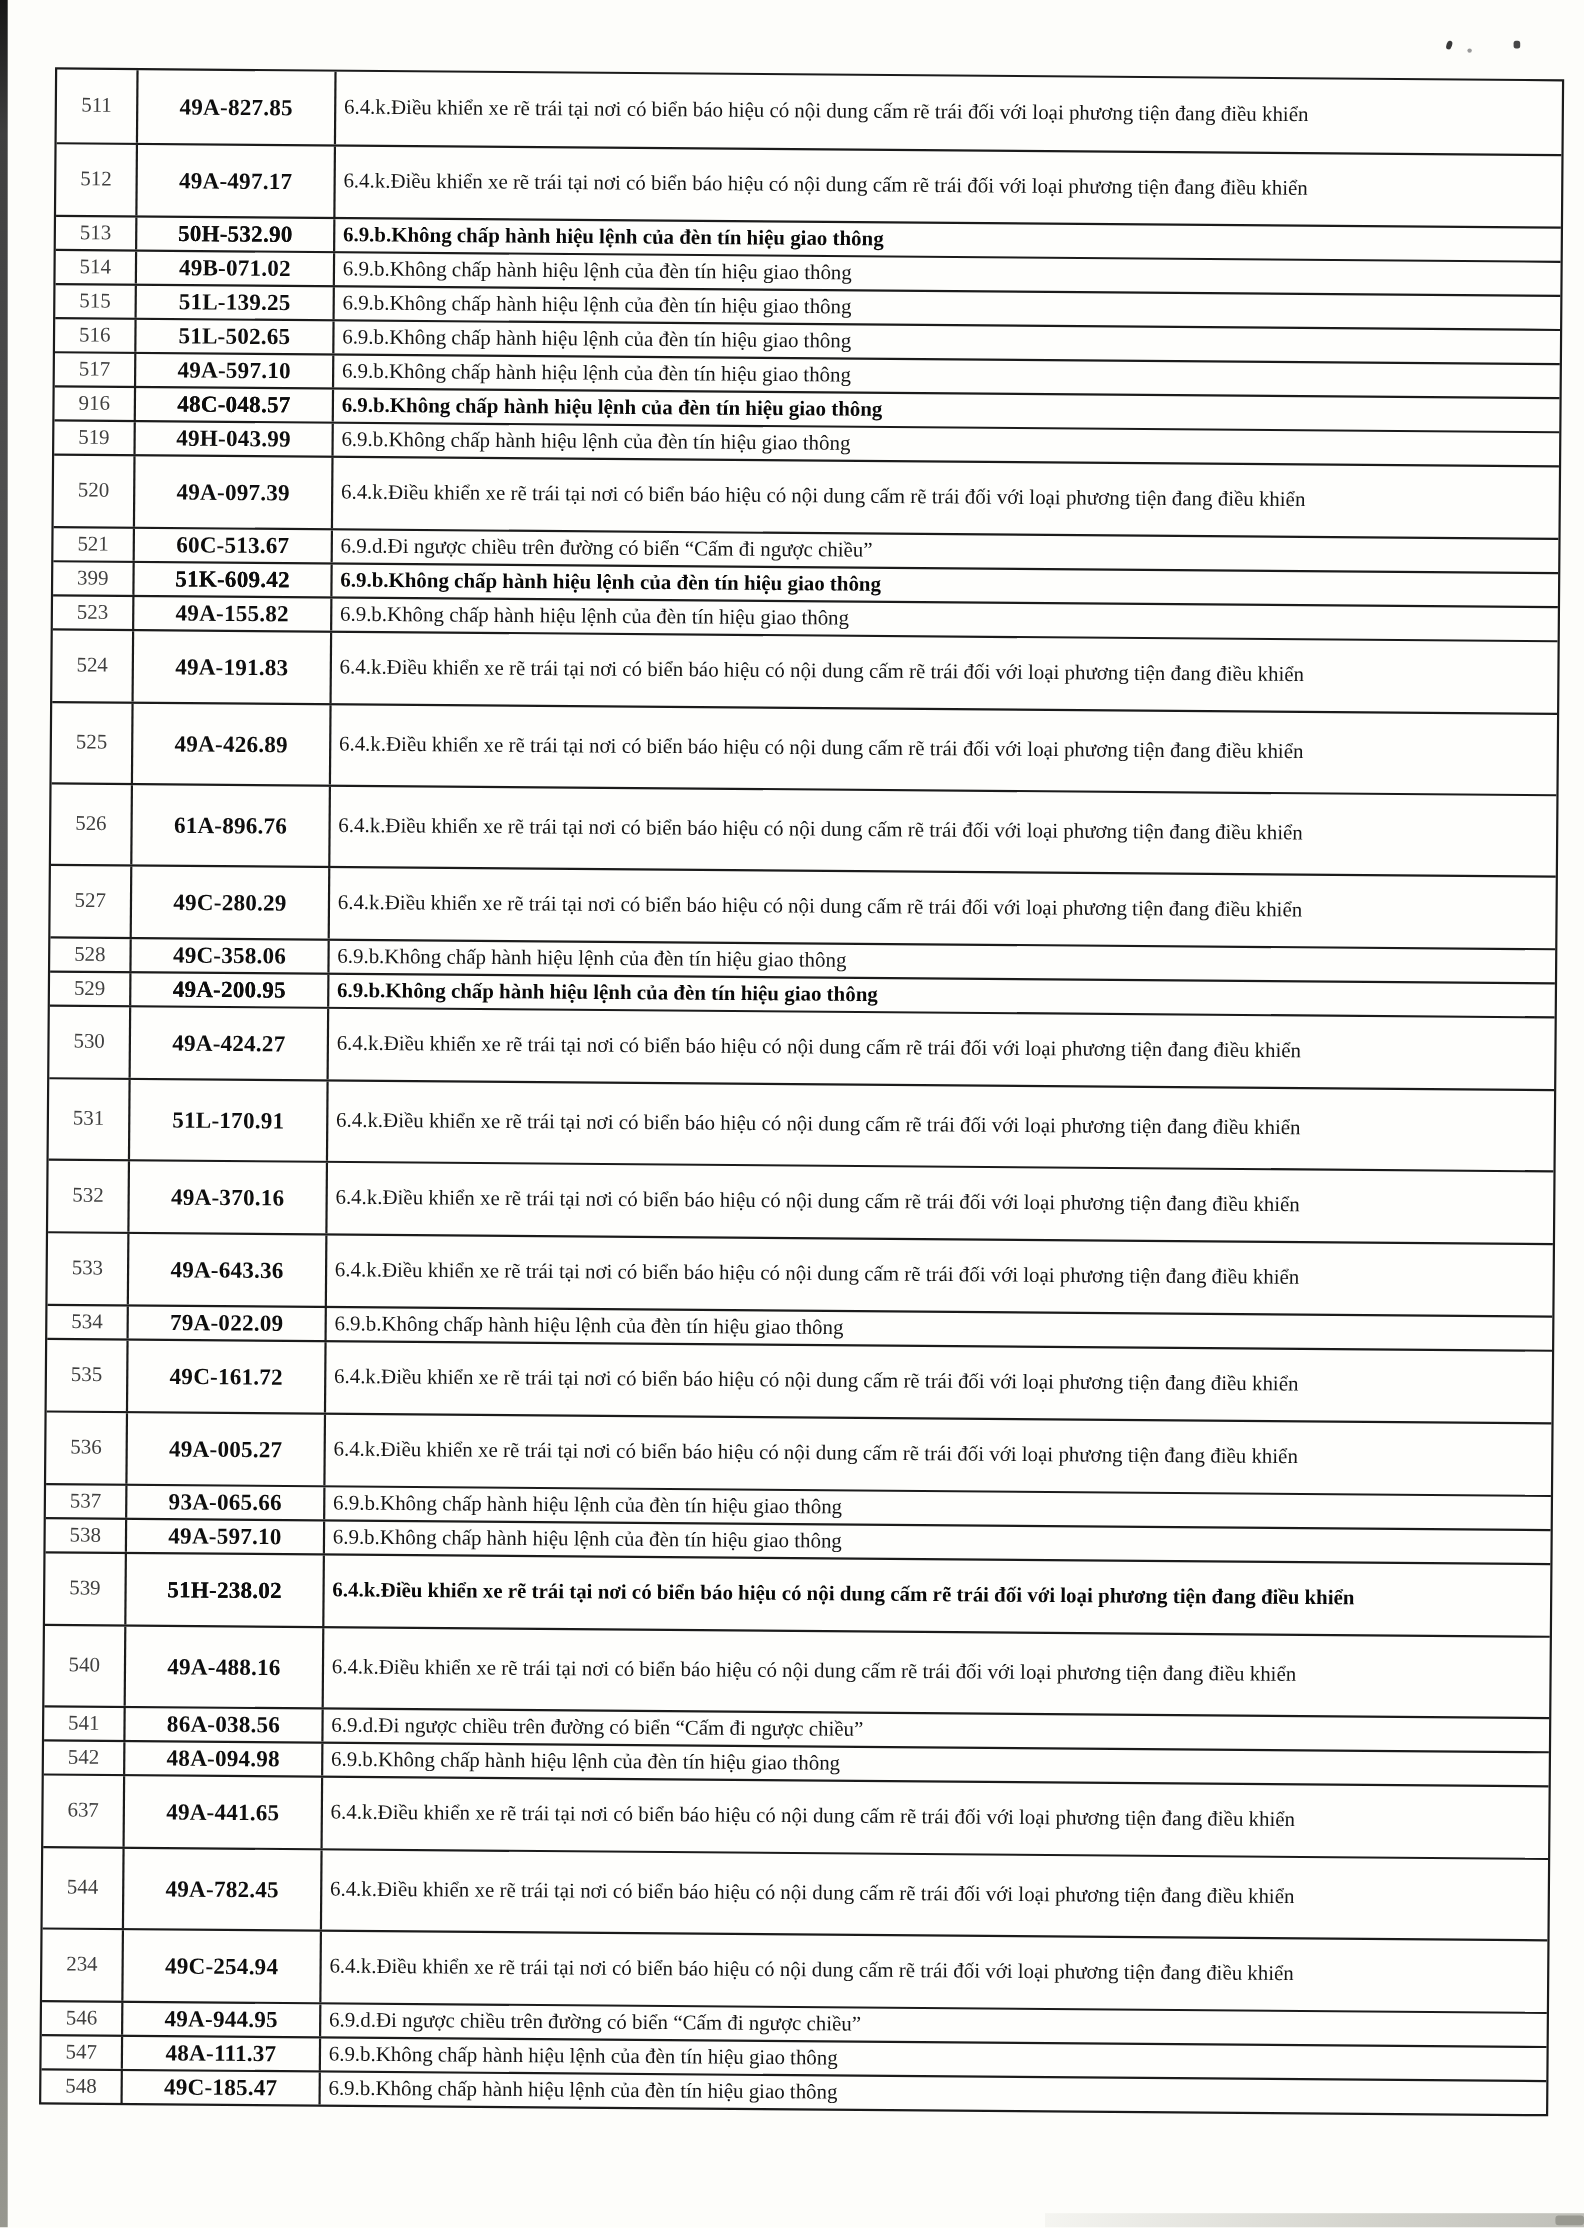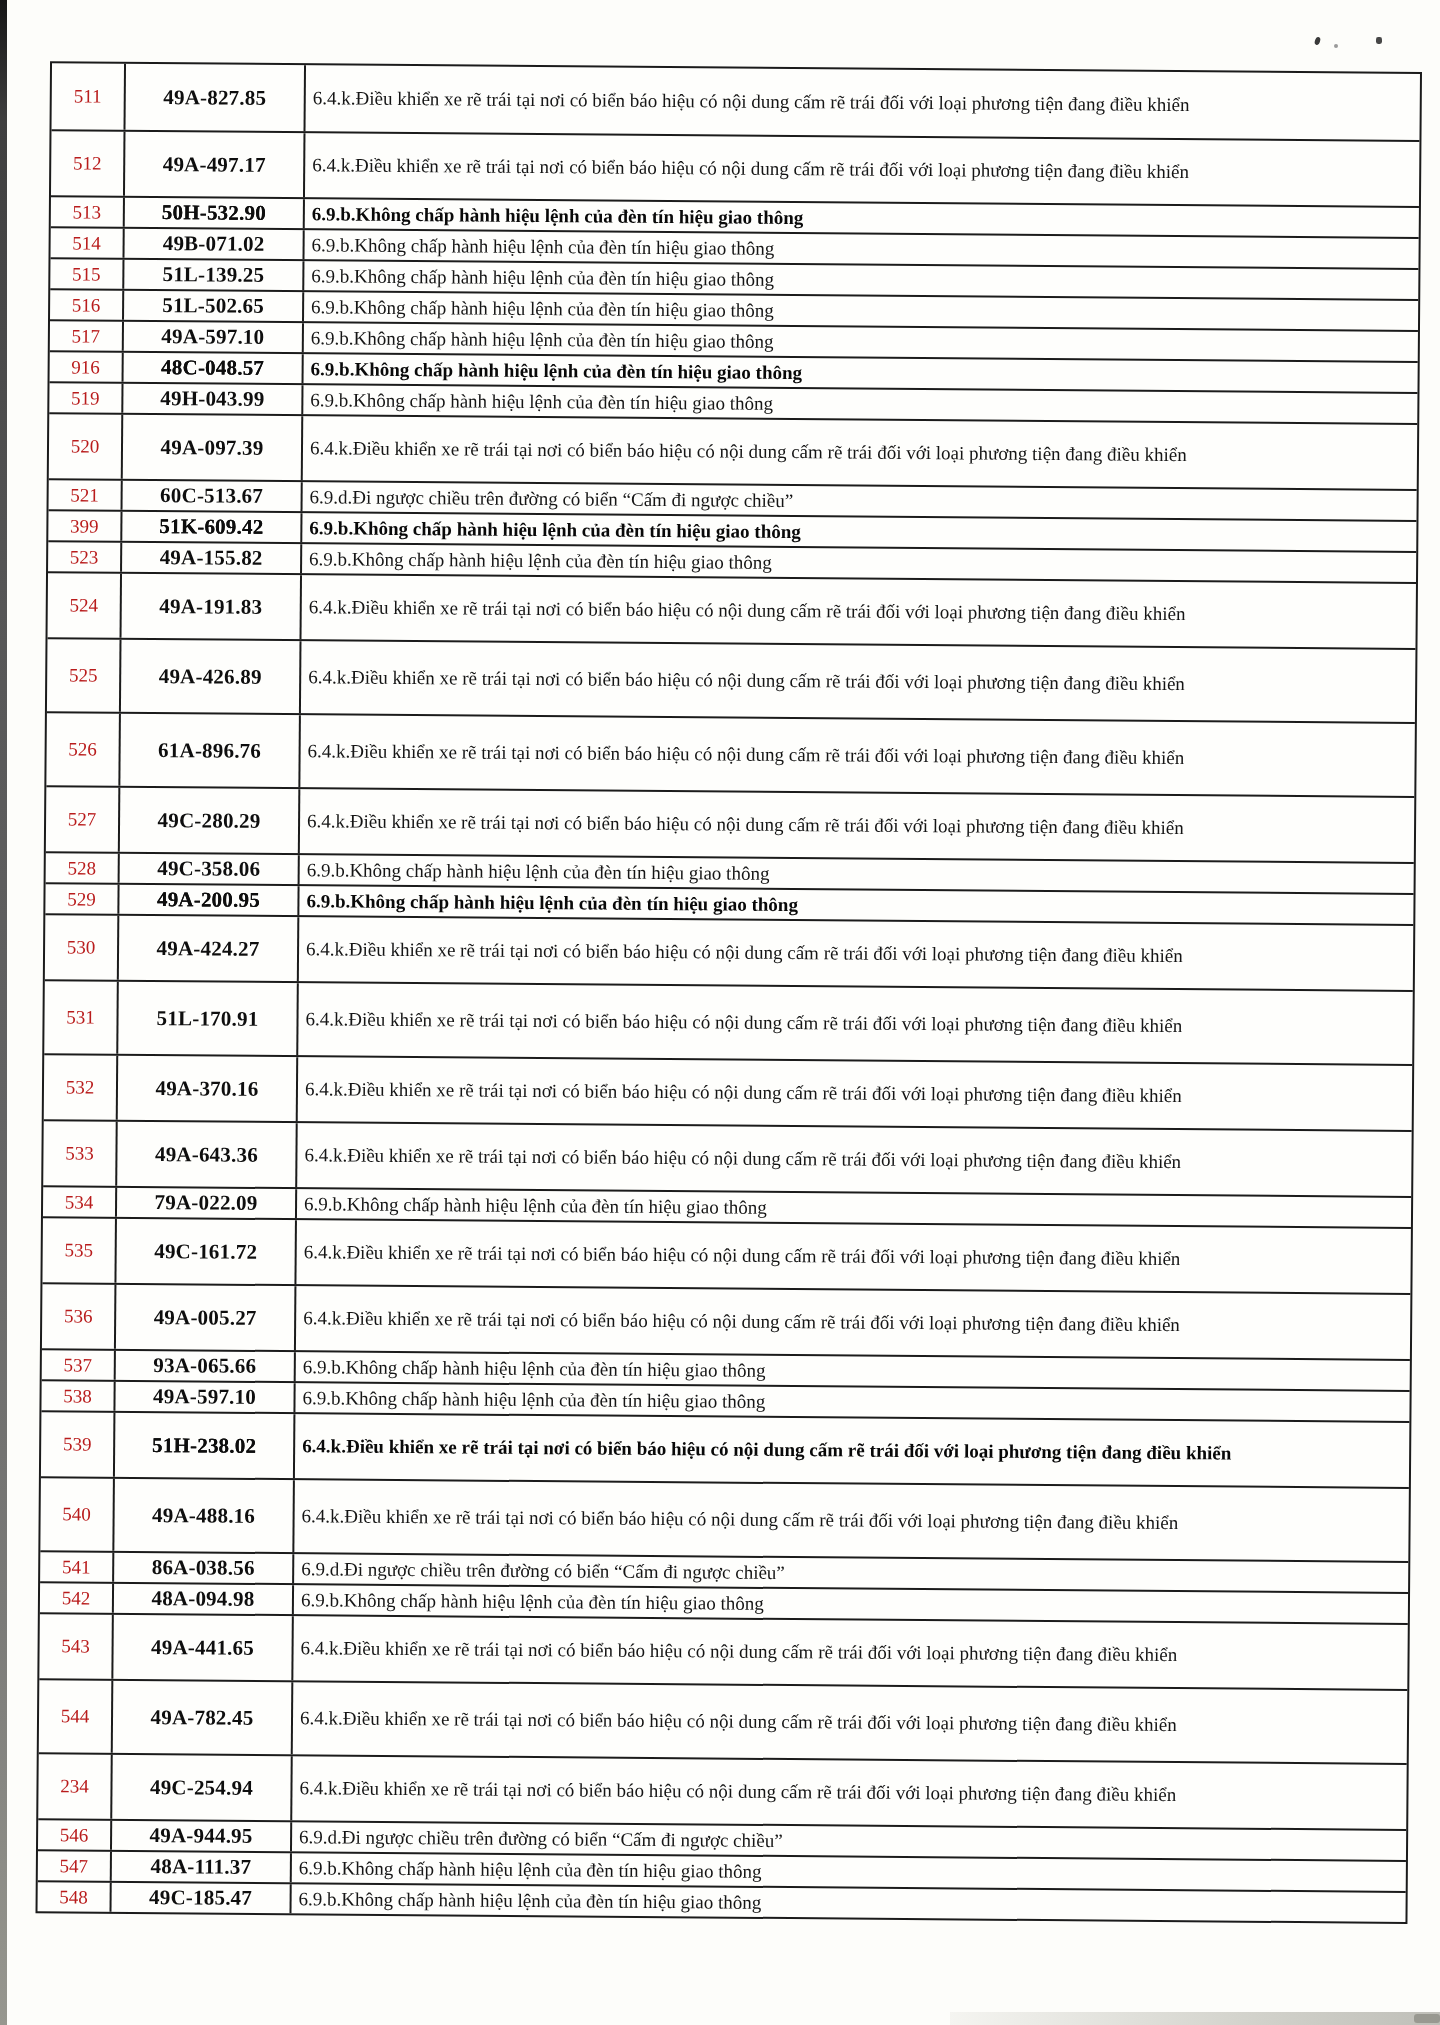--- a/index.html
+++ b/index.html
@@ -41,21 +41,21 @@
     border-top:2px solid #1b1b1b;
   }
   .row:first-child{border-top:none;}
   .row.short{height:31px;}
   .row.tall{height:66px;}
   .row.xtall{height:74px;}
   .c1{
     width:74px;flex:0 0 74px;box-sizing:border-box;
     border-right:2px solid #1b1b1b;
     display:flex;align-items:center;justify-content:center;
-    font-size:19px;color:#b91c1c;
+    font-size:19px;color:#404040;
   }
   .c2{
     width:180px;flex:0 0 180px;box-sizing:border-box;
     border-right:2px solid #1b1b1b;
     display:flex;align-items:center;justify-content:center;
     font-weight:bold;font-size:21px;letter-spacing:0.2px;color:#0e0e0e;
   }
   .c3{
     flex:1;min-width:0;display:flex;align-items:center;
     padding:1px 4px 1px 7px;box-sizing:border-box;
@@ -228,21 +228,21 @@
       <div class="c1">541</div>
       <div class="c2">86A-038.56</div>
       <div class="c3">6.9.d.Đi ngược chiều trên đường có biển “Cấm đi ngược chiều”</div>
     </div>
     <div class="row short">
       <div class="c1">542</div>
       <div class="c2">48A-094.98</div>
       <div class="c3">6.9.b.Không chấp hành hiệu lệnh của đèn tín hiệu giao thông</div>
     </div>
     <div class="row tall">
-      <div class="c1">543</div>
+      <div class="c1">637</div>
       <div class="c2">49A-441.65</div>
       <div class="c3">6.4.k.Điều khiển xe rẽ trái tại nơi có biển báo hiệu có nội dung cấm rẽ trái đối với loại phương tiện đang điều khiển</div>
     </div>
     <div class="row xtall">
       <div class="c1">544</div>
       <div class="c2">49A-782.45</div>
       <div class="c3">6.4.k.Điều khiển xe rẽ trái tại nơi có biển báo hiệu có nội dung cấm rẽ trái đối với loại phương tiện đang điều khiển</div>
     </div>
     <div class="row tall">
       <div class="c1">234</div>

